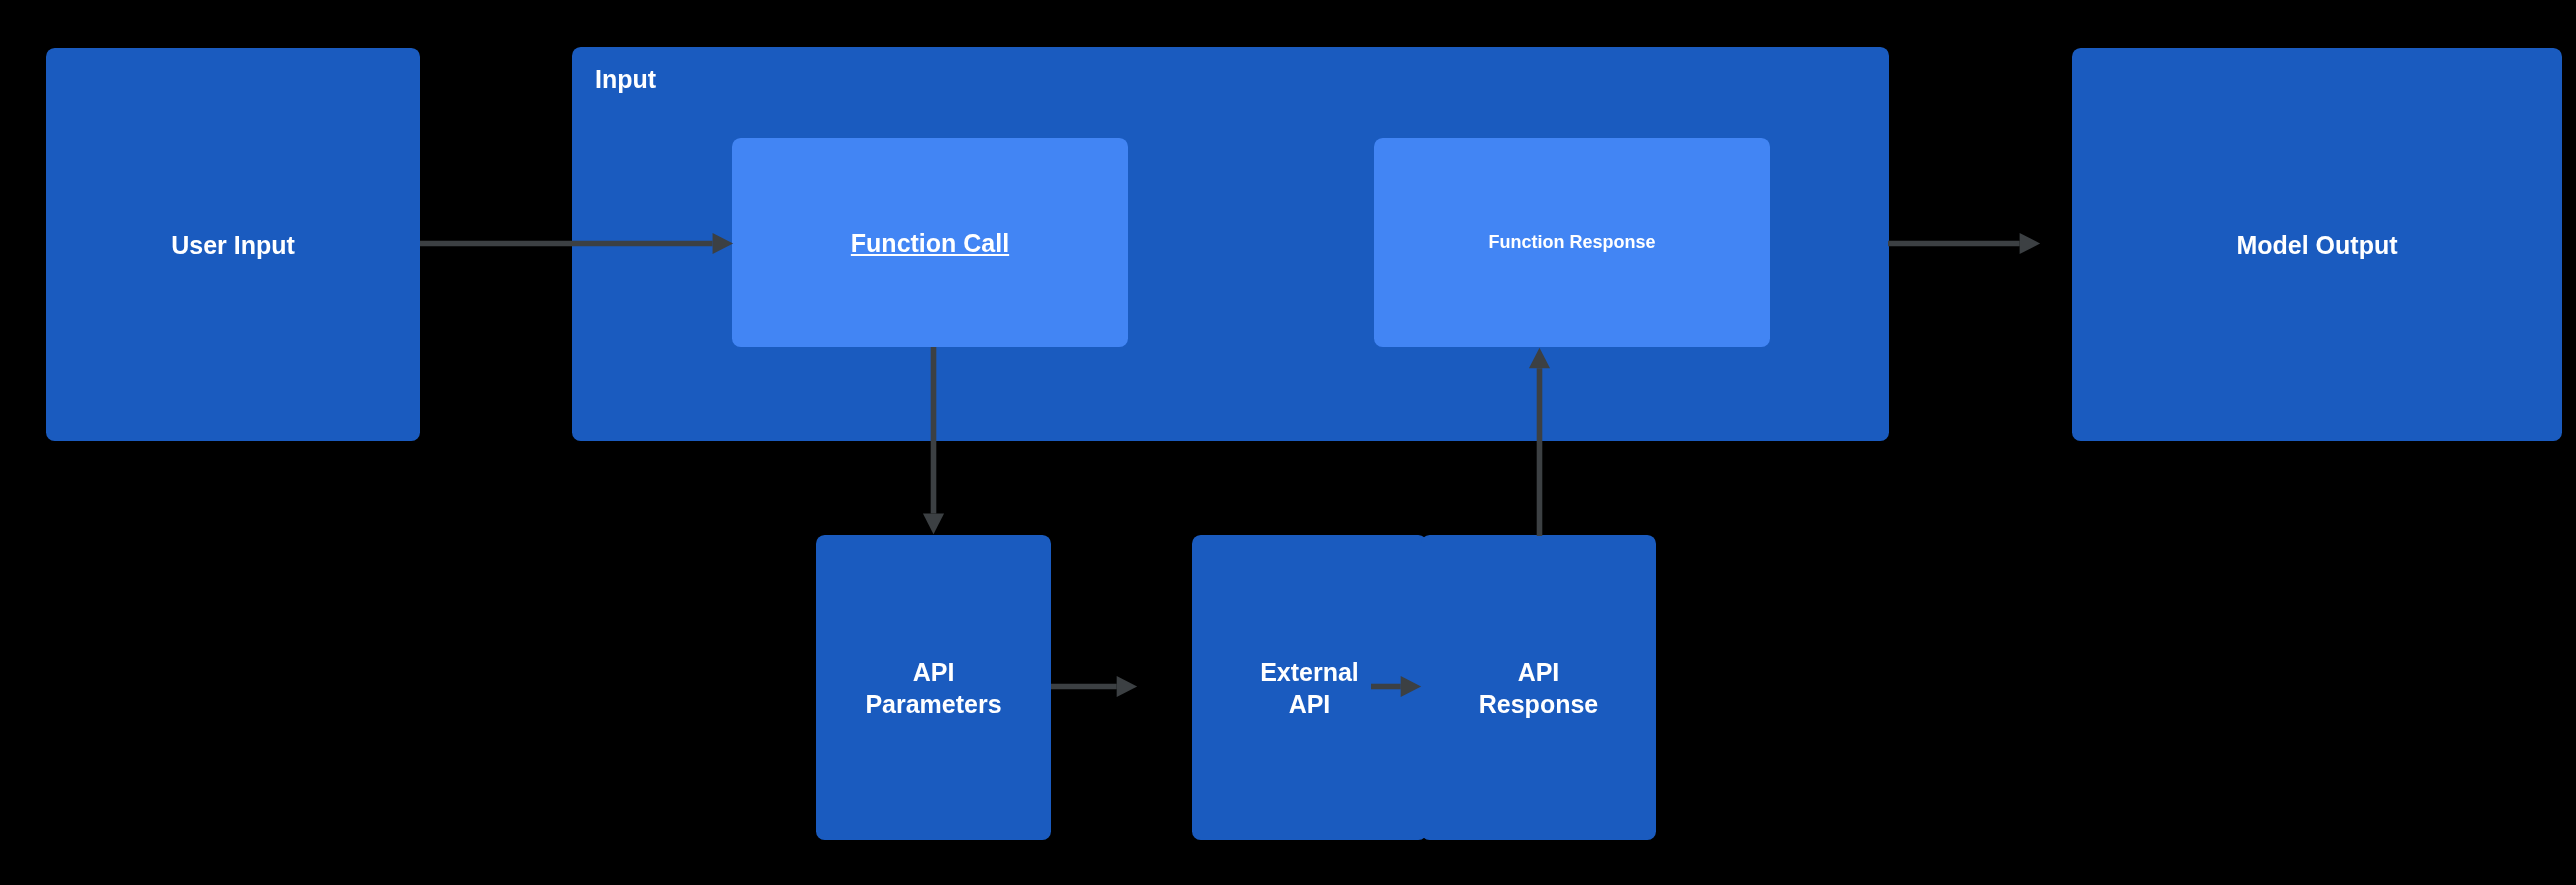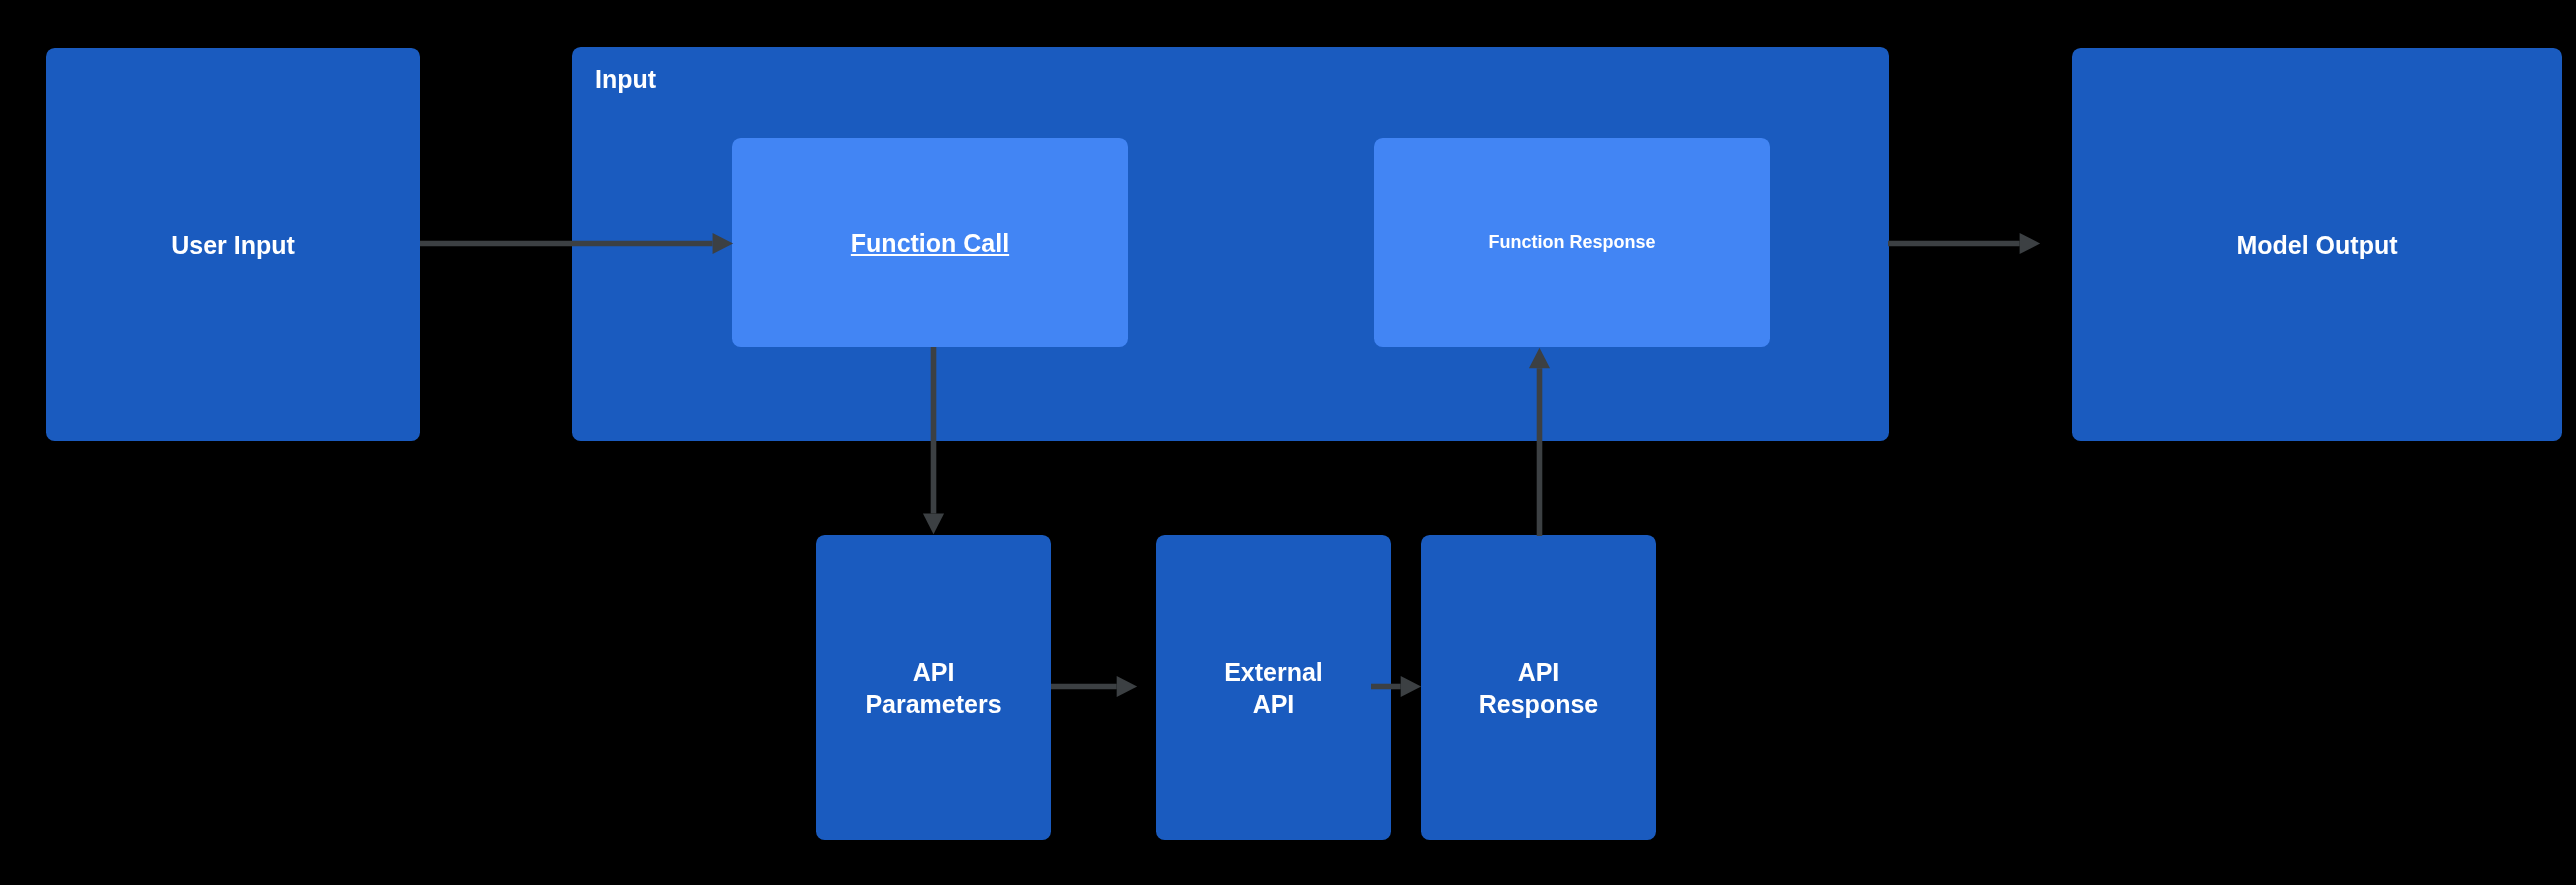--- a/index.html
+++ b/index.html
@@ -89,21 +89,21 @@
 
   <div class="node node-dark" style="left:2040px; top:48px; width:490px; height:393px; font-size:25px;margin-left:32px;">
     <span>Model Output</span>
   </div>
 
   <div class="node node-dark" style="left:816px; top:535px; width:235px; height:305px; font-size:25px;">
     <span>API
 Parameters</span>
   </div>
 
-  <div class="node node-dark" style="left:1156px; top:535px; width:235px; height:305px; font-size:25px;">
+  <div class="node node-dark" style="left:1192px; top:535px; width:235px; height:305px; font-size:25px;">
     <span>External
 API</span>
   </div>
 
   <div class="node node-dark" style="left:1421px; top:535px; width:235px; height:305px; font-size:25px;">
     <span>API
 Response</span>
   </div>
 
   <div class="edge" style="left:420px; top:231px; width:315px; height:25px;">

